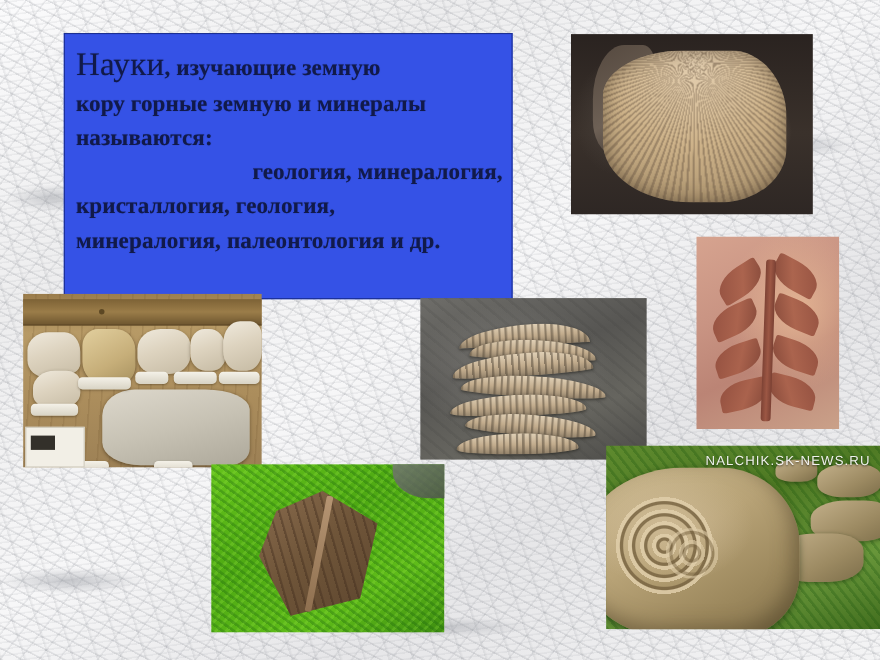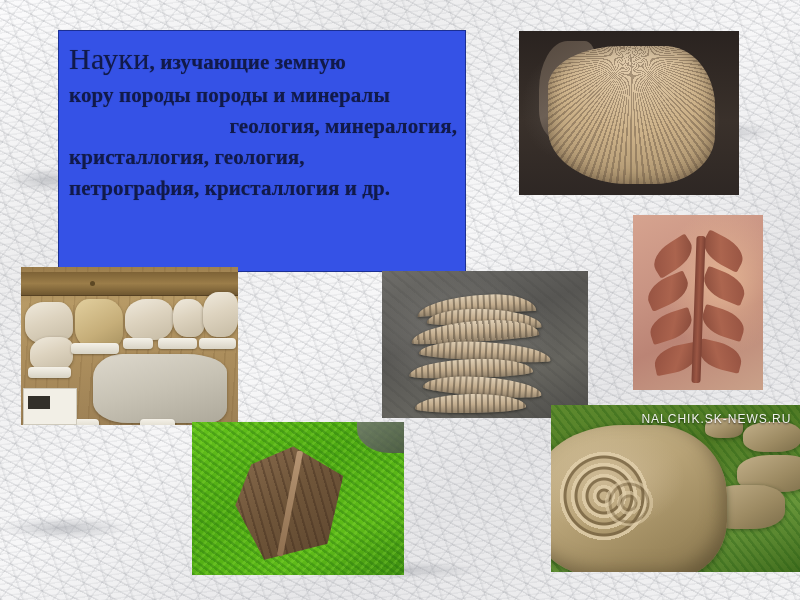--- a/index.html
+++ b/index.html
@@ -329,24 +329,25 @@
     white-space: nowrap;
   }
 </style>
 </head>
 <body>
 
 <div id="slide">
 
   <div class="textbox">
     <div class="tline first"><span class="big">Науки</span><span>, изучающие земную</span></div>
-    <div class="tline">кору породы породы и минералы</div>
+    <div class="tline">кору горные земную и минералы</div>
+    <div class="tline">называются:</div>
     <div class="tline indent"> геология, минералогия,</div>
     <div class="tline">кристаллогия, геология,</div>
-    <div class="tline">петрография, кристаллогия и др.</div>
+    <div class="tline">минералогия, палеонтология и др.</div>
   </div>
 
   <div class="photo" id="photo-fan">
     <div class="inner">
       <div class="corner-dark"></div>
       <div class="rock"></div>
       <div class="wm-faint"></div>
     </div>
   </div>
 

